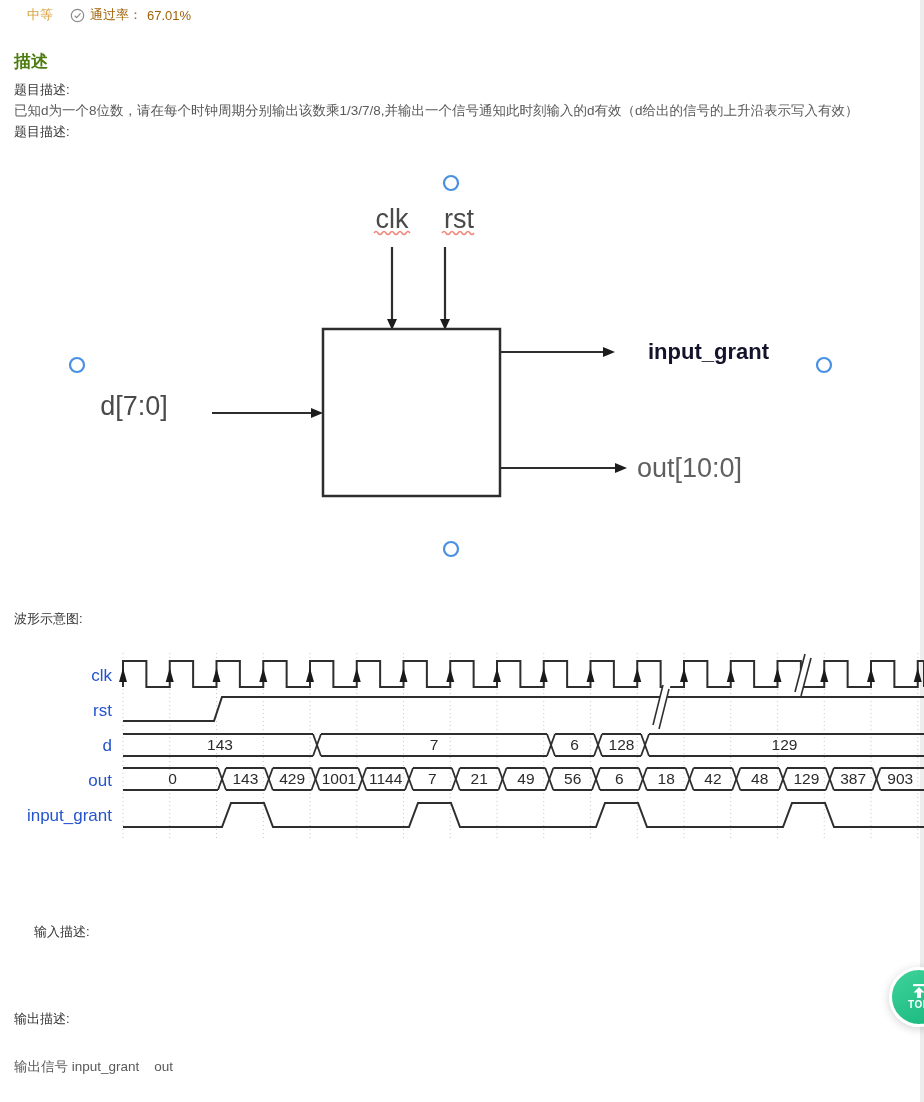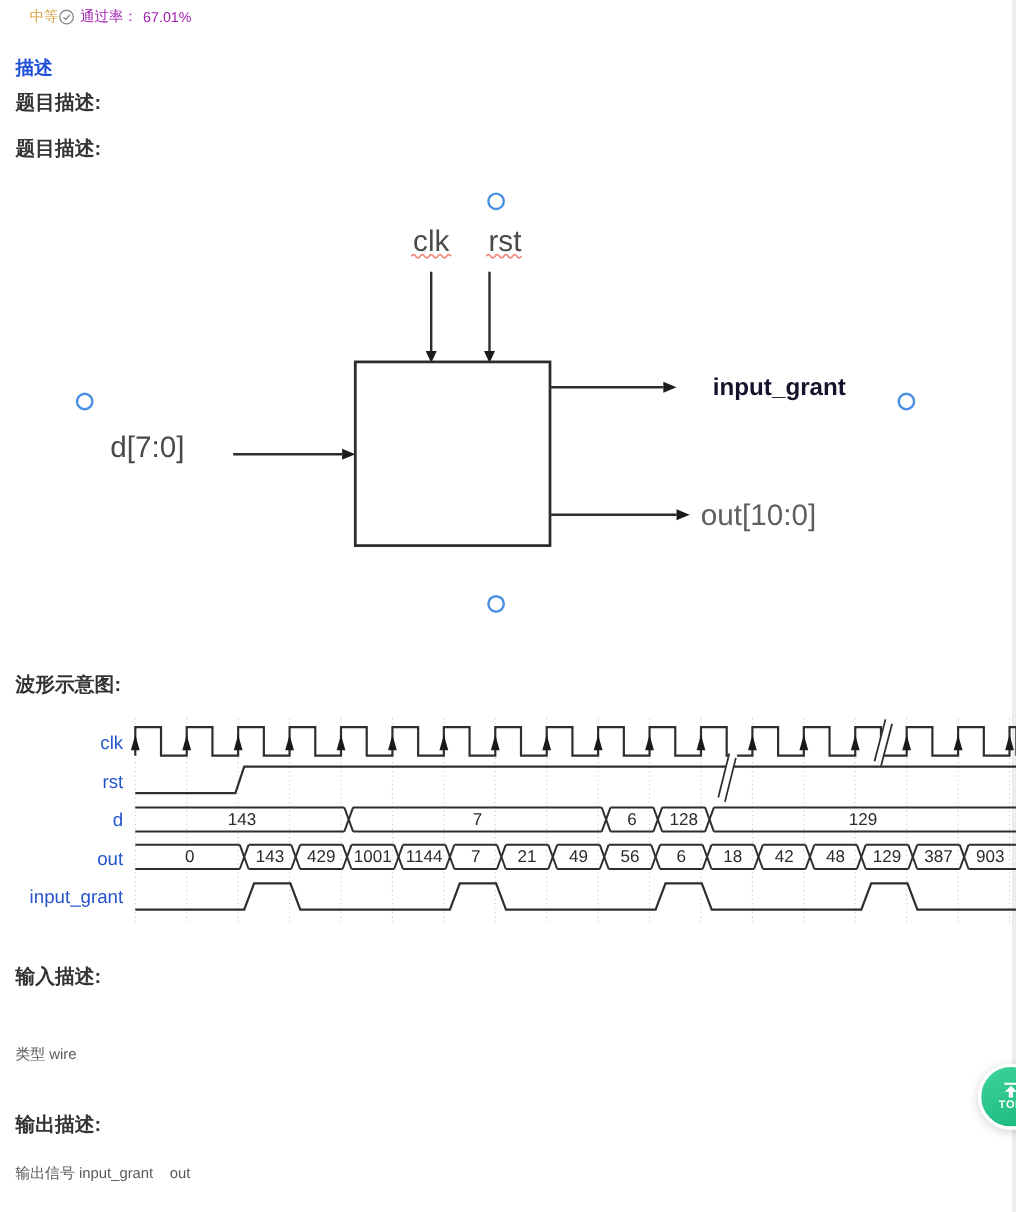--- a/index.html
+++ b/index.html
@@ -1,26 +1,26 @@
 <!DOCTYPE html>
 <html style="--accent_amber: #d9a23c; --label_blue: #2453cc; --handle_blue: #4a90e2; --red_underline: #f08a7e; --top_green_light: #3fd39a; --top_green_dark: #17b77e;"><head>
 <meta charset="utf-8">
 <style>
   html,body{margin:0;padding:0;background:#fff;}
   .page{position:relative;width:924px;height:1102px;background:#fff;overflow:hidden;
         font-family:"Liberation Sans",sans-serif;color:#333;}
   .right-strip{position:absolute;right:0;top:0;width:4px;height:100%;background:#ededed;}
 
   
-  .header-row{position:absolute;top:6px;left:27px;display:flex;align-items:center;font-size:13px;}
+  .header-row{position:absolute;top:6px;left:27px;display:flex;align-items:center;gap:17px;font-size:13px;}
   .difficulty{color:var(--accent_amber,#d9a23c);}
-  .pass-rate{display:flex;align-items:center;gap:5px;color:#a21caf;}
-
-  .sec-title{position:absolute;left:14px;font-size:17px;font-weight:bold;color:#1d4ed8;}
-  .label-bold{position:absolute;left:14px;font-size:18px;font-weight:bold;color:#333;white-space:pre-wrap;}
+  .pass-rate{display:flex;align-items:center;gap:5px;color:#a16207;}
+
+  .sec-title{position:absolute;left:14px;font-size:17px;font-weight:bold;color:#4d7c0f;}
+  .label-bold{position:absolute;left:14px;font-size:13px;font-weight:normal;color:#333;white-space:pre-wrap;}
   .body-text{position:absolute;left:14px;font-size:13.5px;color:#595959;white-space:nowrap;}
   .text-block{position:absolute;left:14px;font-size:13.5px;color:#595959;line-height:21.5px;white-space:pre-wrap;}
 
   
   .diagram-svg{position:absolute;top:150px;left:0;}
   .handle{fill:#fff;stroke:var(--handle_blue,#4a90e2);stroke-width:2.2;}
   .sig-label{font-family:"Liberation Sans",sans-serif;font-size:27px;fill:#4a4a4a;}
   .gray-label{fill:#5f5f5f;}
   .out-bold{font-family:"Liberation Sans",sans-serif;font-size:22px;font-weight:bold;fill:#13142b;}
   .wire{stroke:#2d2d2d;stroke-width:2.2;}
@@ -53,20 +53,21 @@
         <circle cx="8" cy="8" r="6.6" fill="none" stroke="#8c8c8c" stroke-width="1.3"></circle>
         <path d="M5 8.2 L7.2 10.3 L11.2 5.8" fill="none" stroke="#8c8c8c" stroke-width="1.3"></path>
       </svg>
       <span>通过率：</span>
       <span>67.01%</span>
     </span>
   </div>
 
   <div class="sec-title" style="top:50px;">描述</div>
   <div class="label-bold" style="top:81px;">题目描述:</div>
+  <div class="body-text" style="top:102px;">已知d为一个8位数，请在每个时钟周期分别输出该数乘1/3/7/8,并输出一个信号通知此时刻输入的d有效（d给出的信号的上升沿表示写入有效）</div>
   <div class="label-bold" style="top:123px;">题目描述:</div>
 
   <svg class="diagram-svg" width="924" height="430" viewBox="0 150 924 430">
     <circle class="handle" cx="451" cy="183" r="7"></circle>
     <circle class="handle" cx="77" cy="365" r="7"></circle>
     <circle class="handle" cx="824" cy="365" r="7"></circle>
     <circle class="handle" cx="451" cy="549" r="7"></circle>
 
     <text class="sig-label" x="392" y="228" text-anchor="middle">clk</text>
     <text class="sig-label" x="459" y="228" text-anchor="middle">rst</text>
@@ -242,23 +243,22 @@
       <line x1="656" y1="725" x2="667" y2="685" stroke="#ffffff" stroke-width="7"></line>
       <line x1="653" y1="725" x2="663" y2="685" stroke="#2e2e2e" stroke-width="1.6"></line>
       <line x1="659" y1="729" x2="669" y2="689" stroke="#2e2e2e" stroke-width="1.6"></line>
       <text x="112" y="681" text-anchor="end" class="wave-label">clk</text>
       <text x="112" y="716" text-anchor="end" class="wave-label">rst</text>
       <text x="112" y="751" text-anchor="end" class="wave-label">d</text>
       <text x="112" y="786" text-anchor="end" class="wave-label">out</text>
       <text x="112" y="821" text-anchor="end" class="wave-label">input_grant</text>
     </svg>
 
-  <div class="label-bold" style="top:876px;">输入描述:</div>
+  <div class="label-bold" style="top:923px;margin-left:20px;">输入描述:</div>
   <div class="text-block" style="top:905px;">
-    <div>类型 wire</div>
   </div>
 
   <div class="label-bold" style="top:1010px;">输出描述:</div>
   <div class="text-block" style="top:1013px;">
     <div>输出信号 input_grant    out</div>
     
   </div>
 
   <div class="top-btn">
     <svg width="20" height="14" viewBox="0 0 20 14">

